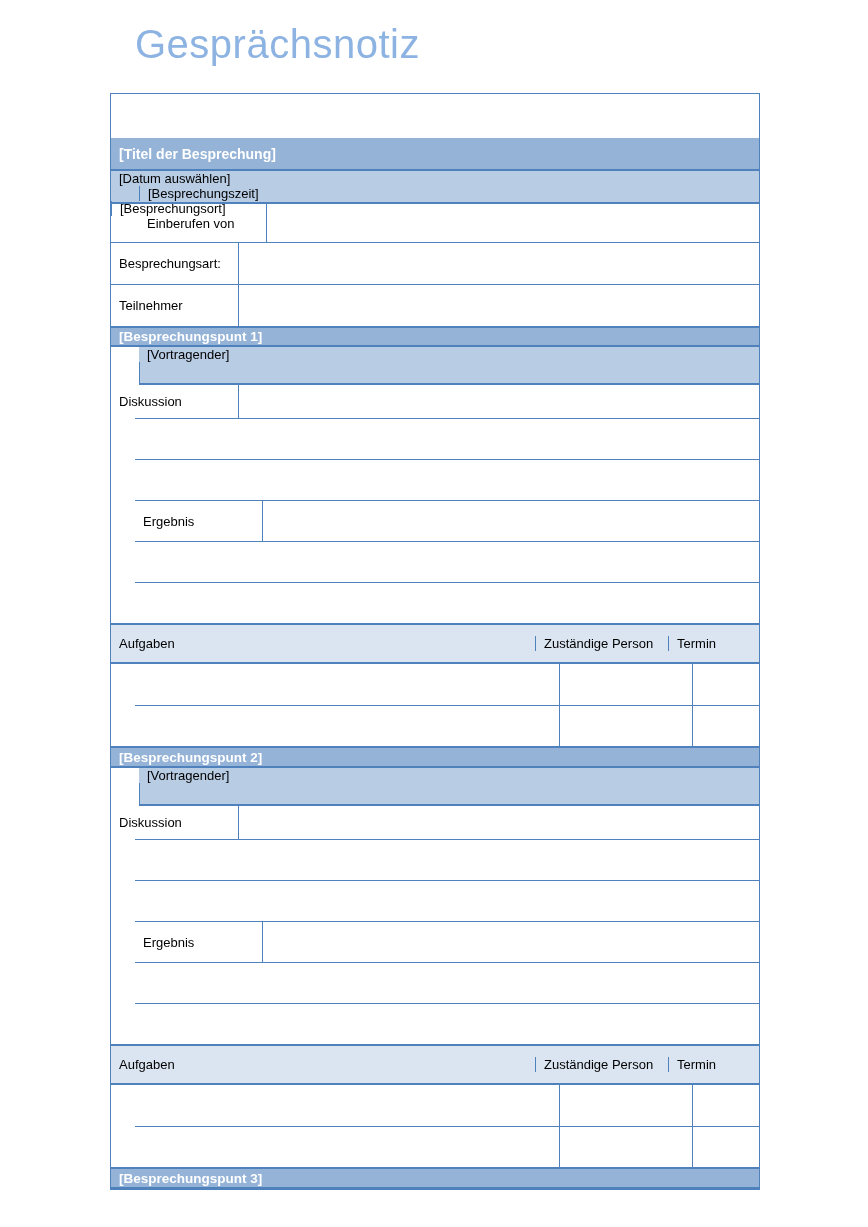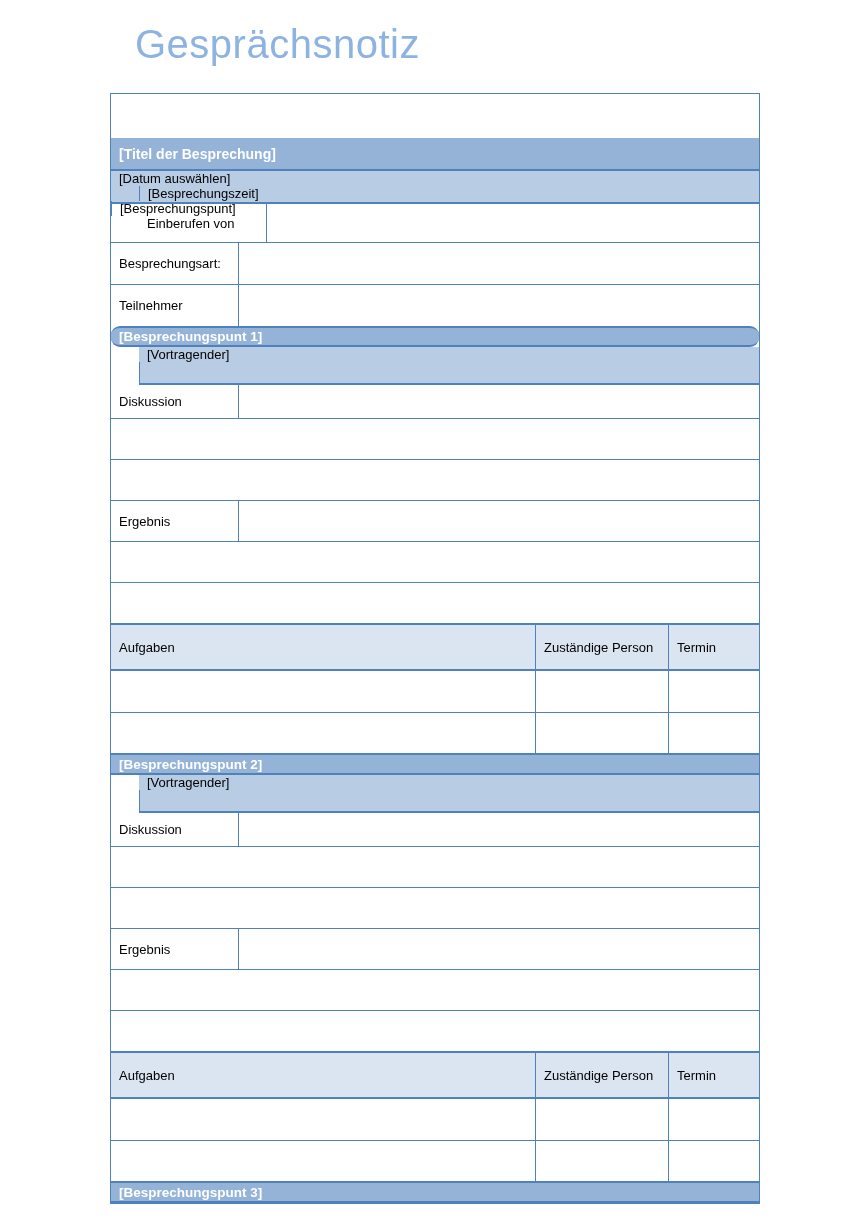--- a/index.html
+++ b/index.html
@@ -28,22 +28,22 @@
     border:1px solid var(--border);
     background:#fff;
   }
   .row{display:flex;align-items:stretch;border-top:1px solid var(--border);}
   .row:first-child{border-top:none;margin-top:44px;}
   .emph{border-top:2px solid var(--border);border-bottom:2px solid var(--border);}
   .emph + .row{border-top:none;}
   .shaded-med{background:var(--hdr-med);}
   .shaded-light{background:var(--hdr-light);flex-direction:column;}
   .shaded-xlight{background:var(--hdr-xlight);}
-  .h21{height:21px;border-radius:9px;} .h22{height:22px;} .h32{height:48px;} .h33{height:33px;}
-  .h38{height:38px;margin-left:28px;} .h41{height:41px;} .h42{height:42px;}
+  .h21{height:21px;} .h22{height:22px;} .h32{height:41px;align-items:center;} .h33{height:33px;}
+  .h38{height:38px;margin-left:28px;} .h41{height:41px;margin-left:24px;} .h42{height:42px;}
   .cell{
     display:flex;align-items:center;
     padding:0 8px;
     font-size:13px;color:#000;
     min-width:0;
   }
   .cell + .cell{border-left:1px solid var(--border);}
   .c-label{width:127px;}
   .c-fill{flex:1;}
   .c-meta1{width:213px;}
@@ -62,21 +62,21 @@
 
   <div class="mtable">
 
     <div class="row emph shaded-med h33">
       <div class="cell c-fill hdr-text">[Titel der Besprechung]</div>
     </div>
 
     <div class="row emph shaded-light h33">
       <div class="cell c-meta1">[Datum auswählen]</div>
       <div class="cell c-meta2">[Besprechungszeit]</div>
-      <div class="cell c-fill">[Besprechungspunt]</div>
+      <div class="cell c-fill">[Besprechungsort]</div>
     </div>
 
     <div class="row h38">
       <div class="cell c-label">Einberufen von</div>
       <div class="cell c-fill"></div>
     </div>
 
     <div class="row h42">
       <div class="cell c-label">Besprechungsart:</div>
       <div class="cell c-fill"></div>

